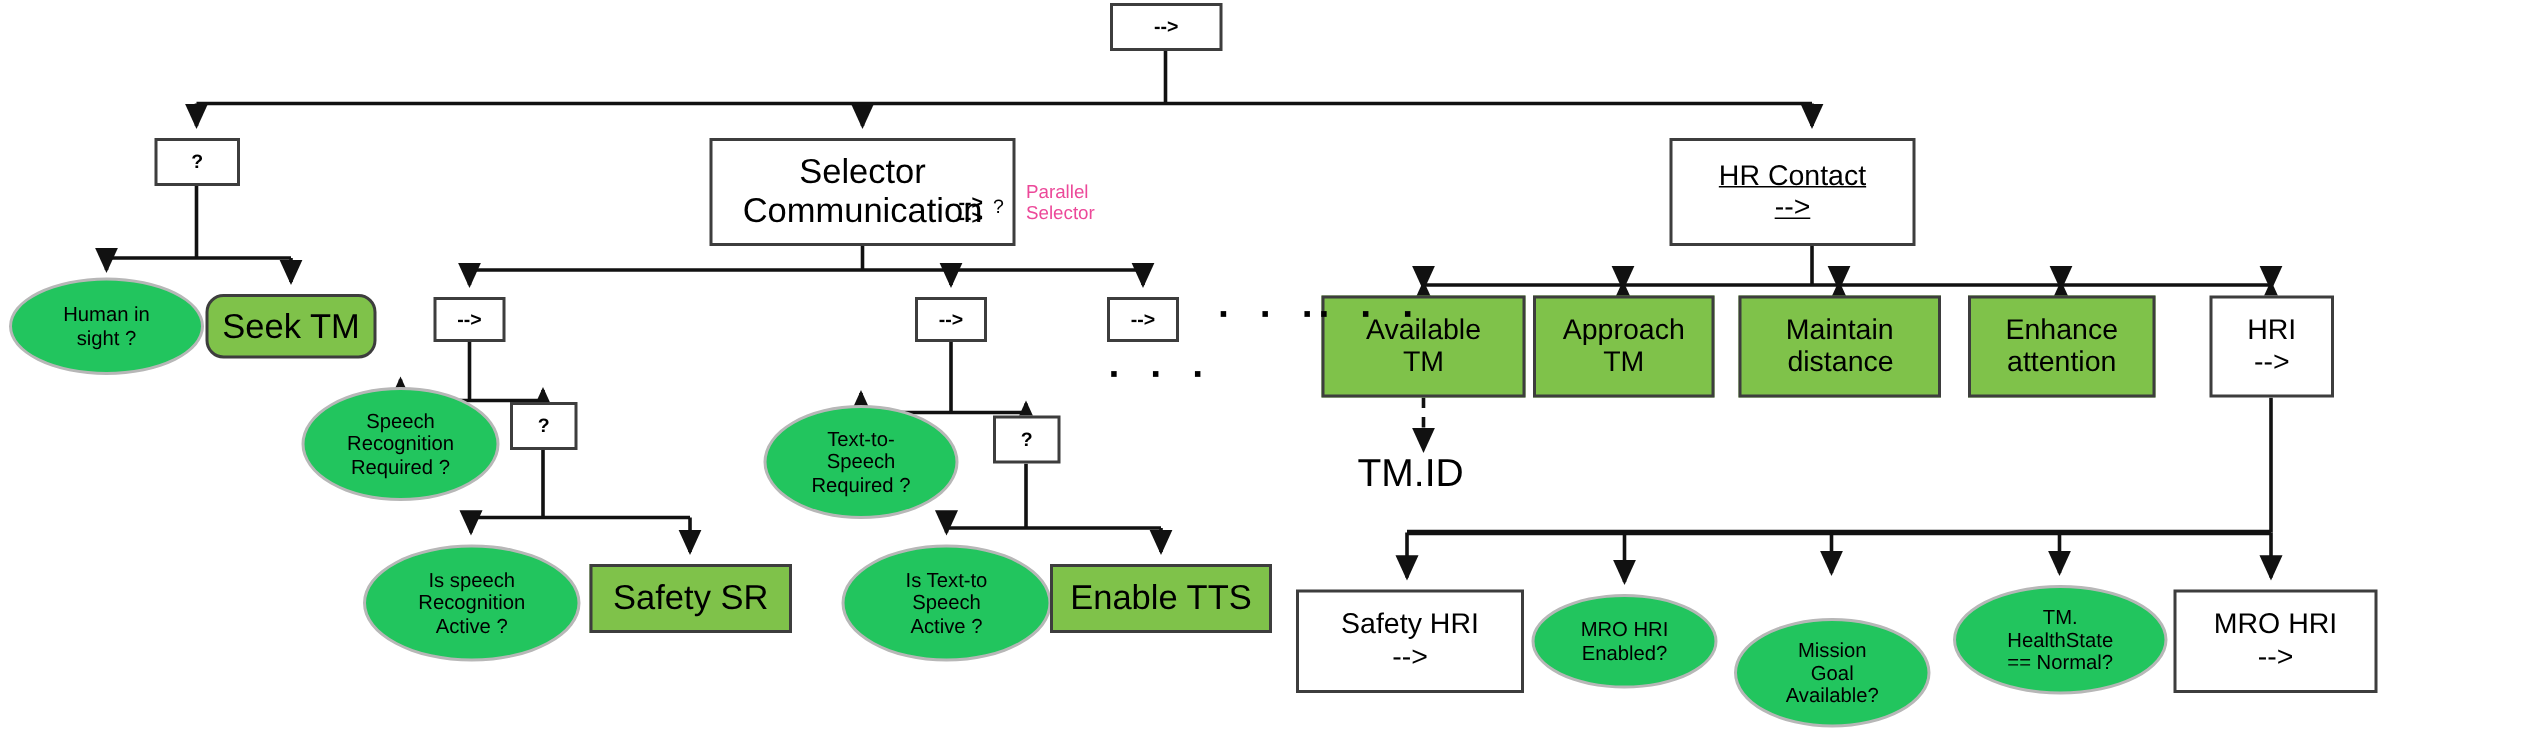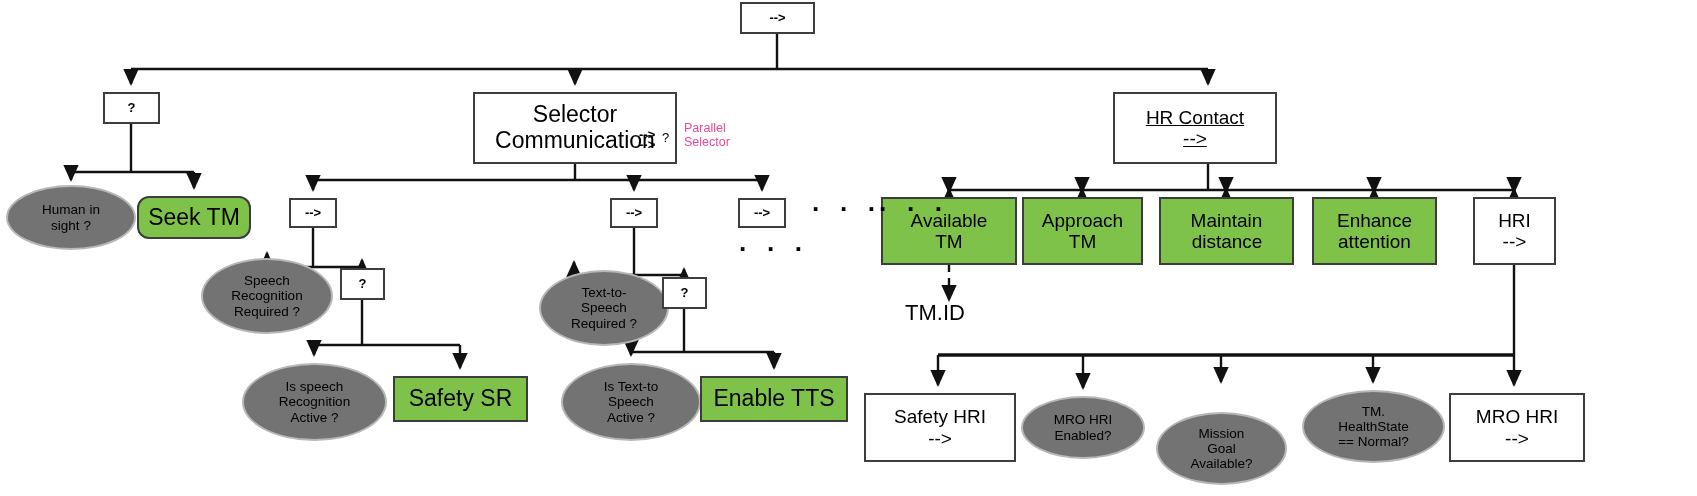--- a/index.html
+++ b/index.html
@@ -40,21 +40,21 @@
   .node.rect {
     border: 2px solid #3d3d3d;
     background: #ffffff;
   }
   .node.action {
     border: 2px solid #3d3d3d;
     background: #7fc24a;
   }
   .node.cond {
     border: 2px solid #b7b7b7;
-    background: #737373;
+    background: #22c55e;
     border-radius: 50%;
   }
   .node.tiny {
     font-size: 13px;
     font-weight: 600;
   }
   .node.small {
     font-size: 13.5px;
   }
   .node.med {
@@ -88,21 +88,21 @@
   .par-text {
     position: absolute;
     font-size: 12.5px;
     color: #ec4899;
     line-height: 1.12;
     white-space: pre-line;
     text-align: left;
   }
   .tmid {
     position: absolute;
-    font-size: 22px;
+    font-size: 26px;
     color: #000;
   }
 </style>
 </head>
 <body>
 
 <div id="canvas">
 
   <svg id="edges" viewBox="0 0 1697 496">
     <defs>
@@ -191,21 +191,21 @@
       <div class="node cond small" style="left: 6px; top: 185px; width: 130px; height: 65px;"><span>Human in
 sight ?</span></div>
       <div class="node action large" style="left: 137px; top: 196px; width: 114px; height: 43px; border-radius: 12px;"><span>Seek TM</span></div>
       <div class="node rect tiny" style="left: 289px; top: 198px; width: 48px; height: 30px;"><span>--&gt;</span></div>
       <div class="node rect tiny" style="left: 610px; top: 198px; width: 48px; height: 30px;"><span>--&gt;</span></div>
       <div class="node rect tiny" style="left: 738px; top: 198px; width: 48px; height: 30px;"><span>--&gt;</span></div>
       <div class="node cond small" style="left: 201px; top: 258px; width: 132px; height: 76px;"><span>Speech
 Recognition
 Required ?</span></div>
       <div class="node rect tiny" style="left: 340px; top: 268px; width: 45px; height: 32px;"><span>?</span></div>
-      <div class="node cond small" style="left: 539px; top: 270px; width: 130px; height: 76px;"><span>Text-to-
+      <div class="node cond small" style="left: 509px; top: 270px; width: 130px; height: 76px;"><span>Text-to-
 Speech
 Required ?</span></div>
       <div class="node rect tiny" style="left: 662px; top: 277px; width: 45px; height: 32px;"><span>?</span></div>
       <div class="node cond small" style="left: 242px; top: 363px; width: 145px; height: 78px;"><span>Is speech
 Recognition
 Active ?</span></div>
       <div class="node action large" style="left: 393px; top: 376px; width: 135px; height: 46px;"><span>Safety SR</span></div>
       <div class="node cond small" style="left: 561px; top: 363px; width: 140px; height: 78px;"><span>Is Text-to
 Speech
 Active ?</span></div>

